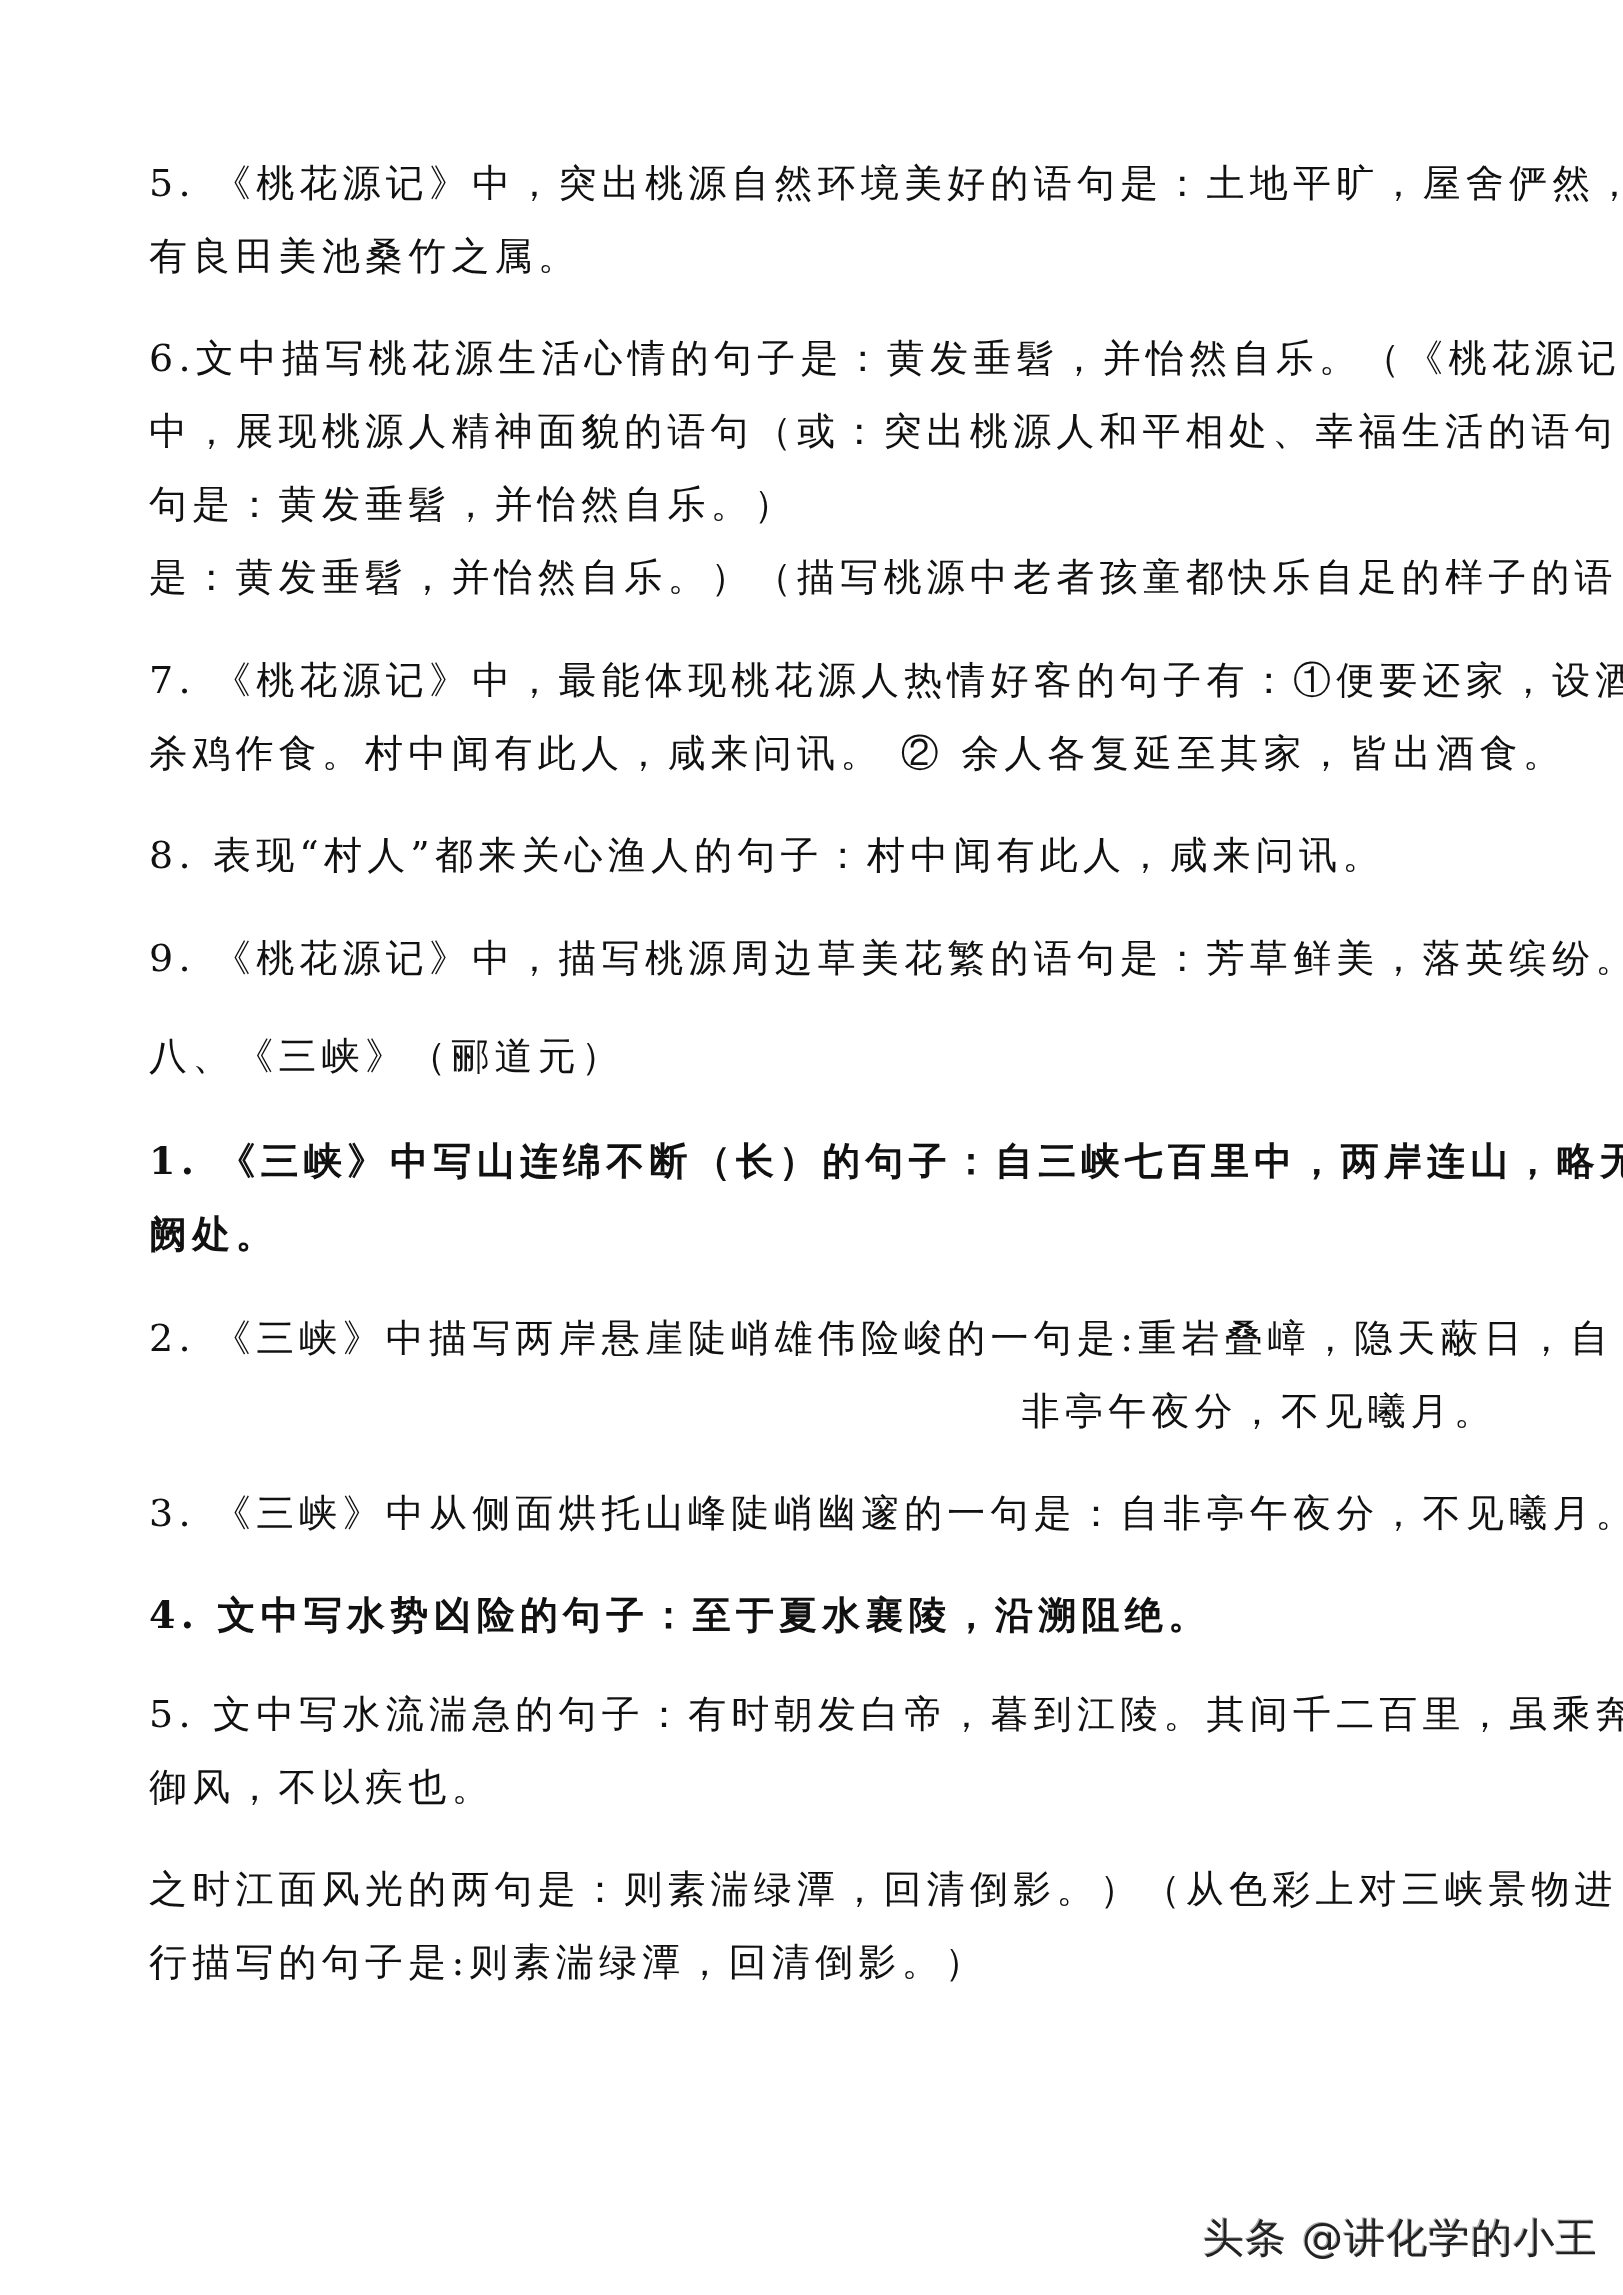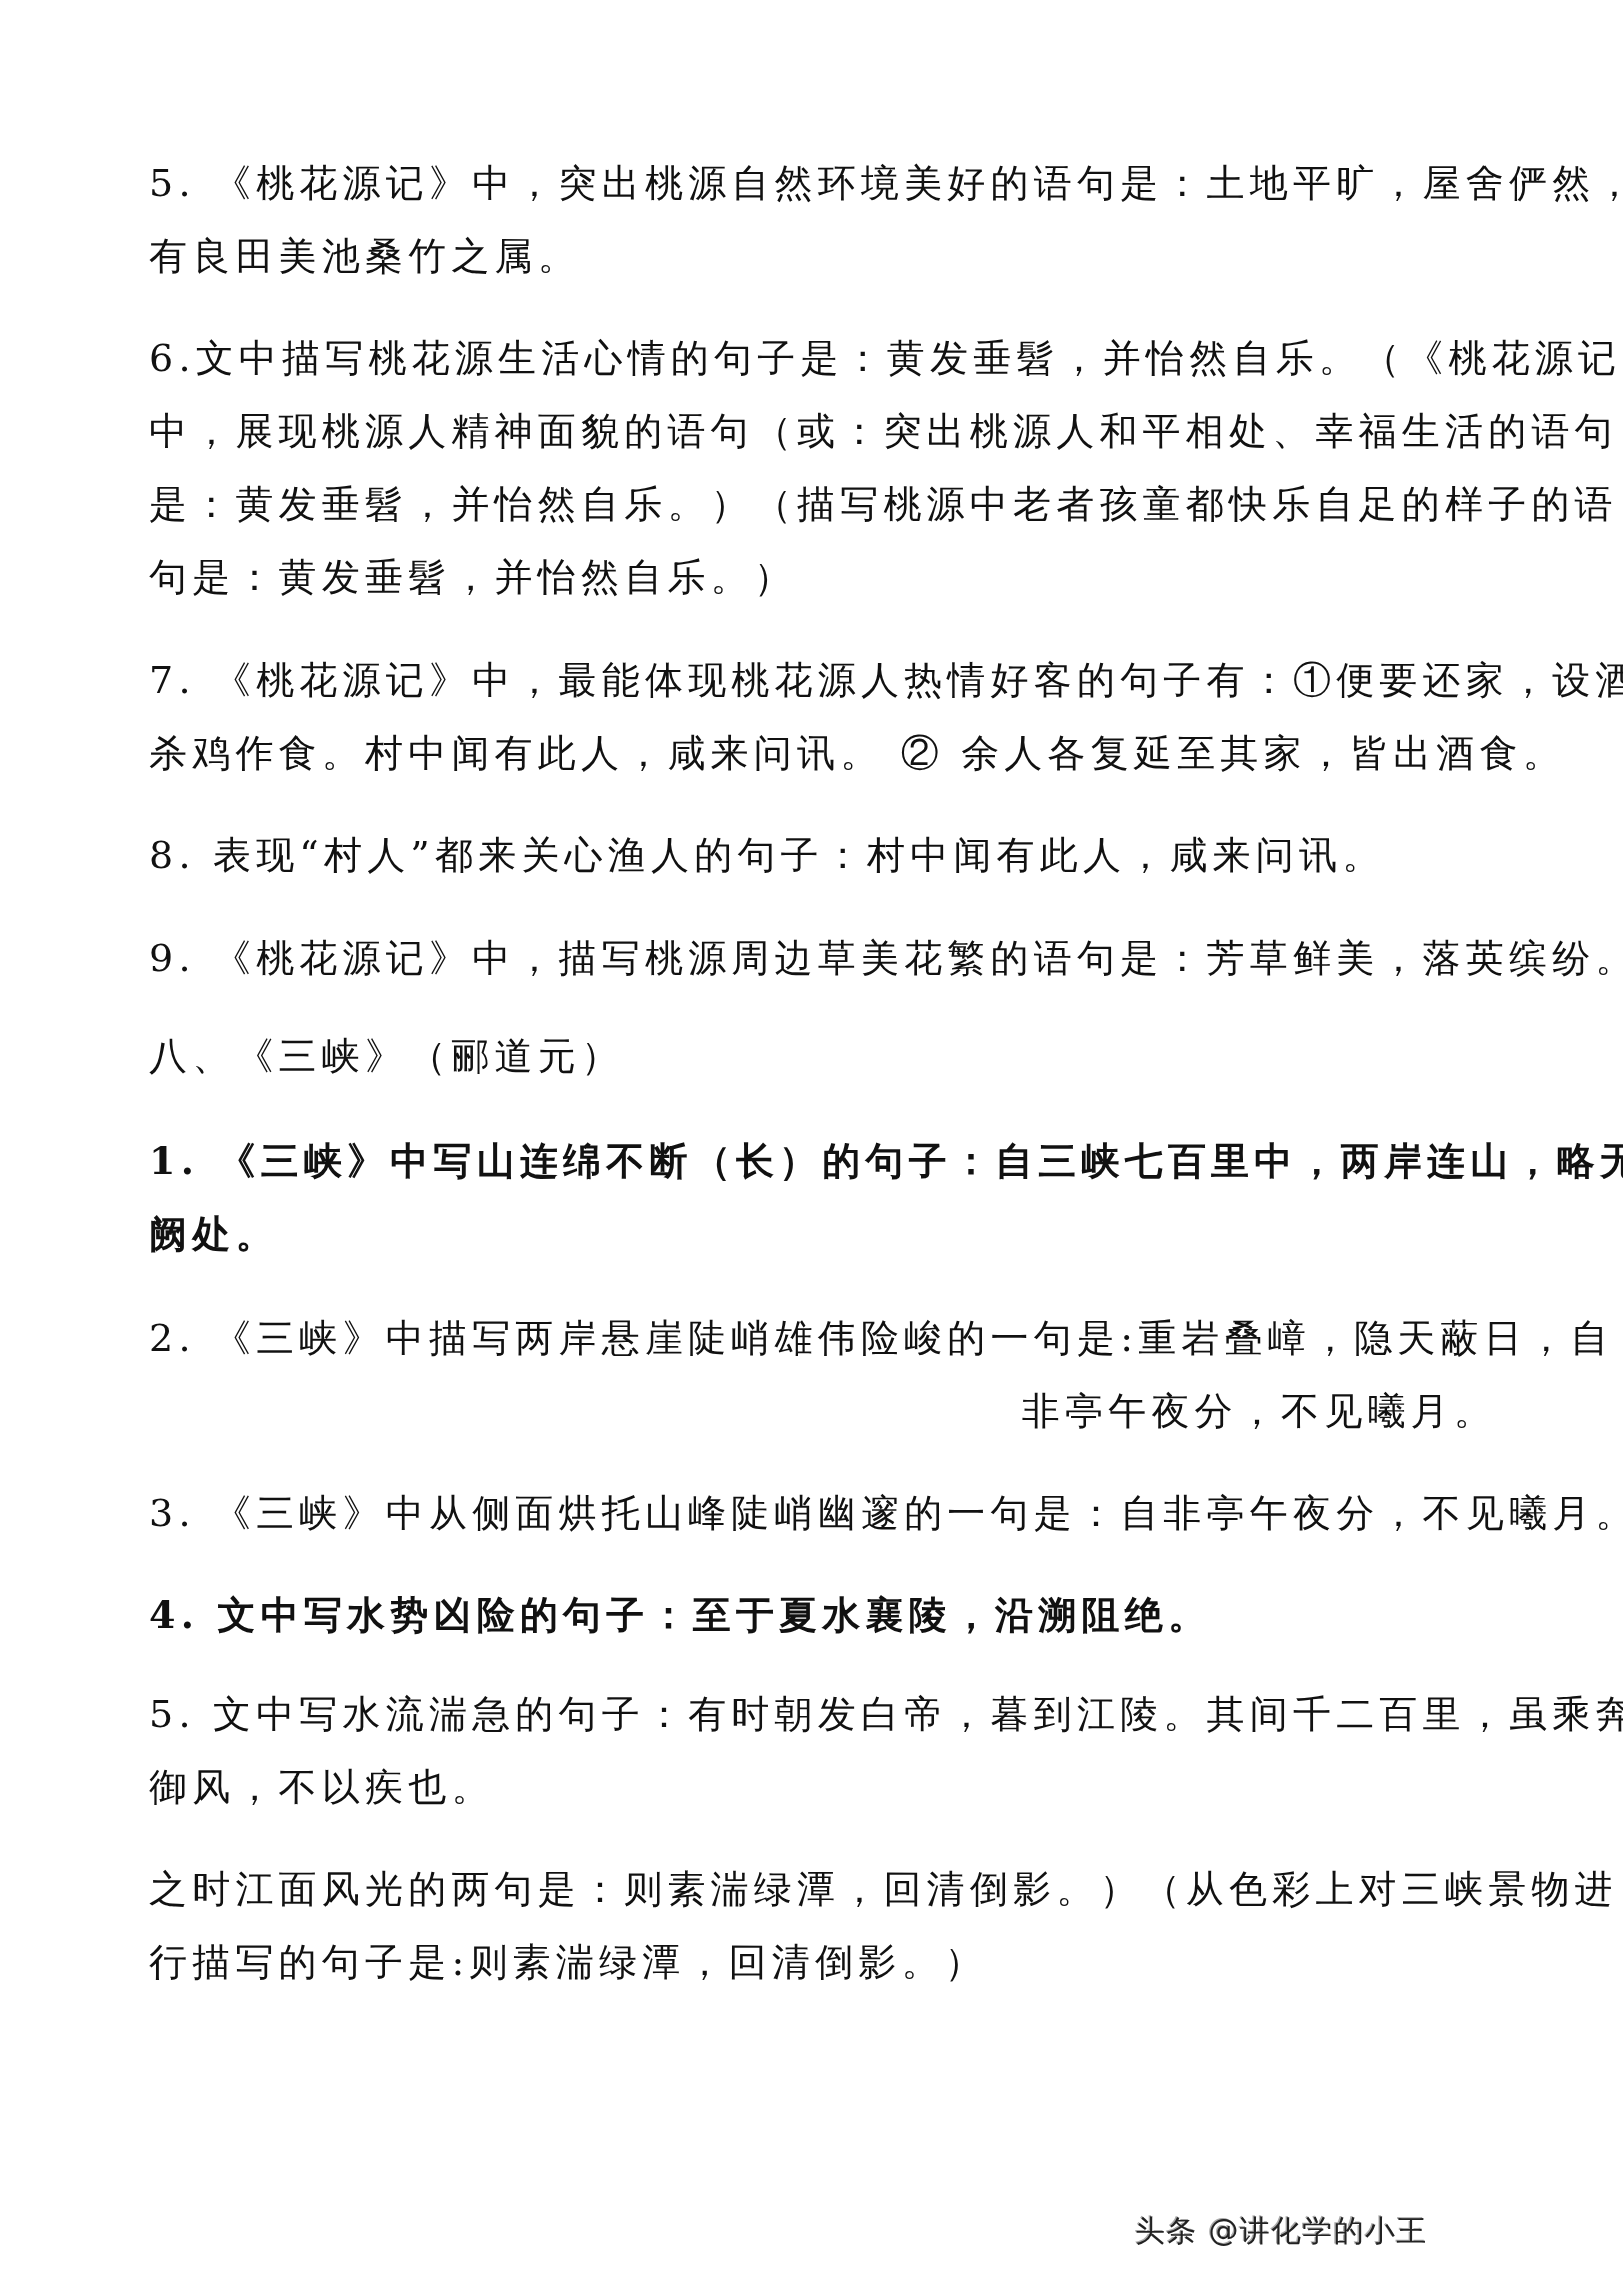--- a/index.html
+++ b/index.html
@@ -2,31 +2,31 @@
 <html style="font-size:10.5px"><head>
   <meta charset="utf-8">
   <style>
     html, body { margin: 0; padding: 0; background: #ffffff; }
     body { width: 1623px; height: 2295px; position: relative; overflow: hidden;
       font-family: "DejaVu Serif", "Liberation Serif", serif; color: #111111; }
     .page { position: absolute; left: 0; top: 0; width: 1623px; height: 2295px; }
     .para { position: absolute; left: 149px; width: 1348px; font-size: 38px;
       line-height: 73px; letter-spacing: 5.2px; white-space: pre-wrap; }
     .line { display: block; height: 73px; white-space: nowrap; }
-    .watermark { position: absolute; left: 1135px; top: 2211px; font-family: "DejaVu Sans", "Liberation Sans", sans-serif;
-      font-size: 30px; color: #222222; letter-spacing: 1.3px;
+    .watermark { position: absolute; left: 1203px; top: 2211px; font-family: "DejaVu Sans", "Liberation Sans", sans-serif;
+      font-size: 41px; color: #222222; letter-spacing: 1.3px;
       text-shadow: 1.3px 1.3px 0 #ffffff, -1.3px -1.3px 0 #aaaaaa; }
   </style>
 </head>
 <body>
 
 <div class="page">
   <div id="paras">
       <div class="para" style="top: 147px;"><span class="line">5. 《桃花源记》中，突出桃源自然环境美好的语句是：土地平旷，屋舍俨然，</span><span class="line">有良田美池桑竹之属。</span></div>
-      <div class="para" style="top: 322px;"><span class="line">6.文中描写桃花源生活心情的句子是：黄发垂髫，并怡然自乐。（《桃花源记》</span><span class="line">中，展现桃源人精神面貌的语句（或：突出桃源人和平相处、幸福生活的语句）</span><span class="line">是：黄发垂髫，并怡然自乐。）（描写桃源中老者孩童都快乐自足的样子的语</span><span class="line">句是：黄发垂髫，并怡然自乐。）</span></div>
+      <div class="para" style="top: 322px;"><span class="line">6.文中描写桃花源生活心情的句子是：黄发垂髫，并怡然自乐。（《桃花源记》</span><span class="line">中，展现桃源人精神面貌的语句（或：突出桃源人和平相处、幸福生活的语句）</span><span class="line">句是：黄发垂髫，并怡然自乐。）</span><span class="line">是：黄发垂髫，并怡然自乐。）（描写桃源中老者孩童都快乐自足的样子的语</span></div>
       <div class="para" style="top: 644px;"><span class="line">7. 《桃花源记》中，最能体现桃花源人热情好客的句子有：①便要还家，设酒</span><span class="line">杀鸡作食。村中闻有此人，咸来问讯。 ② 余人各复延至其家，皆出酒食。</span></div>
       <div class="para" style="top: 819px;"><span class="line">8. 表现“村人”都来关心渔人的句子：村中闻有此人，咸来问讯。</span></div>
       <div class="para" style="top: 922px;"><span class="line">9. 《桃花源记》中，描写桃源周边草美花繁的语句是：芳草鲜美，落英缤纷。</span></div>
       <div class="para" style="top: 1020px;"><span class="line">八、《三峡》（郦道元）</span></div>
       <div class="para" style="top: 1124px; font-weight: bold;"><span class="line">1. 《三峡》中写山连绵不断（长）的句子：自三峡七百里中，两岸连山，略无</span><span class="line">阙处。</span></div>
       <div class="para" style="top: 1302px; text-align: right;"><span class="line">2. 《三峡》中描写两岸悬崖陡峭雄伟险峻的一句是:重岩叠嶂，隐天蔽日，自</span><span class="line">非亭午夜分，不见曦月。</span></div>
       <div class="para" style="top: 1477px;"><span class="line">3. 《三峡》中从侧面烘托山峰陡峭幽邃的一句是：自非亭午夜分，不见曦月。</span></div>
       <div class="para" style="top: 1578px; font-weight: bold;"><span class="line">4. 文中写水势凶险的句子：至于夏水襄陵，沿溯阻绝。</span></div>
       <div class="para" style="top: 1678px;"><span class="line">5. 文中写水流湍急的句子：有时朝发白帝，暮到江陵。其间千二百里，虽乘奔</span><span class="line">御风，不以疾也。</span></div>
       <div class="para" style="top: 1853px;"><span class="line">之时江面风光的两句是：则素湍绿潭，回清倒影。）（从色彩上对三峡景物进</span><span class="line">行描写的句子是:则素湍绿潭，回清倒影。）</span></div>

